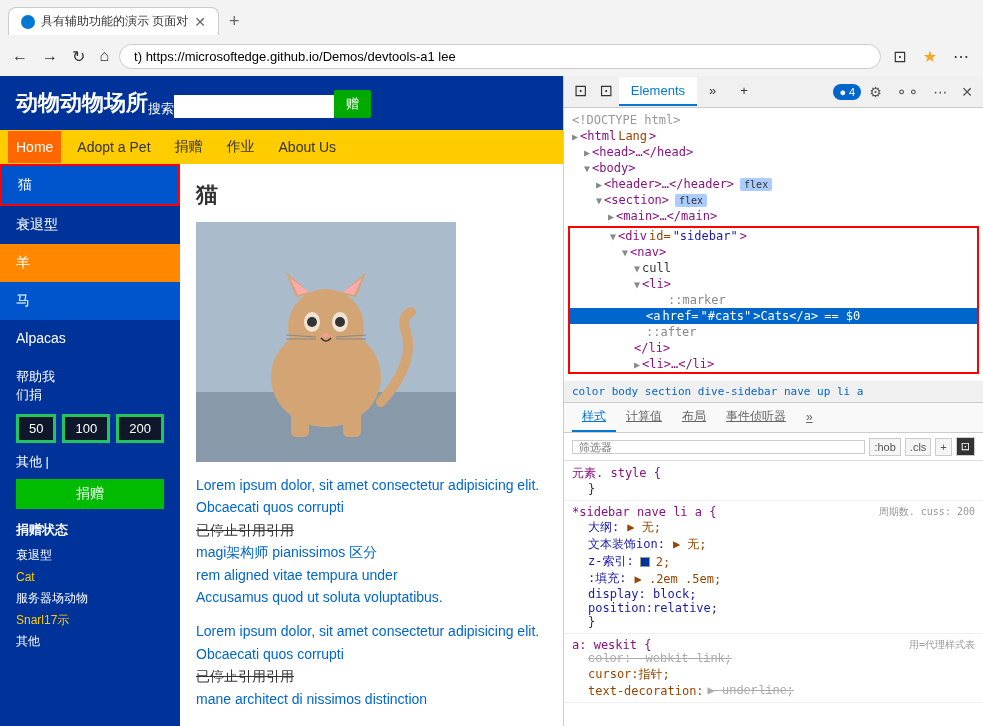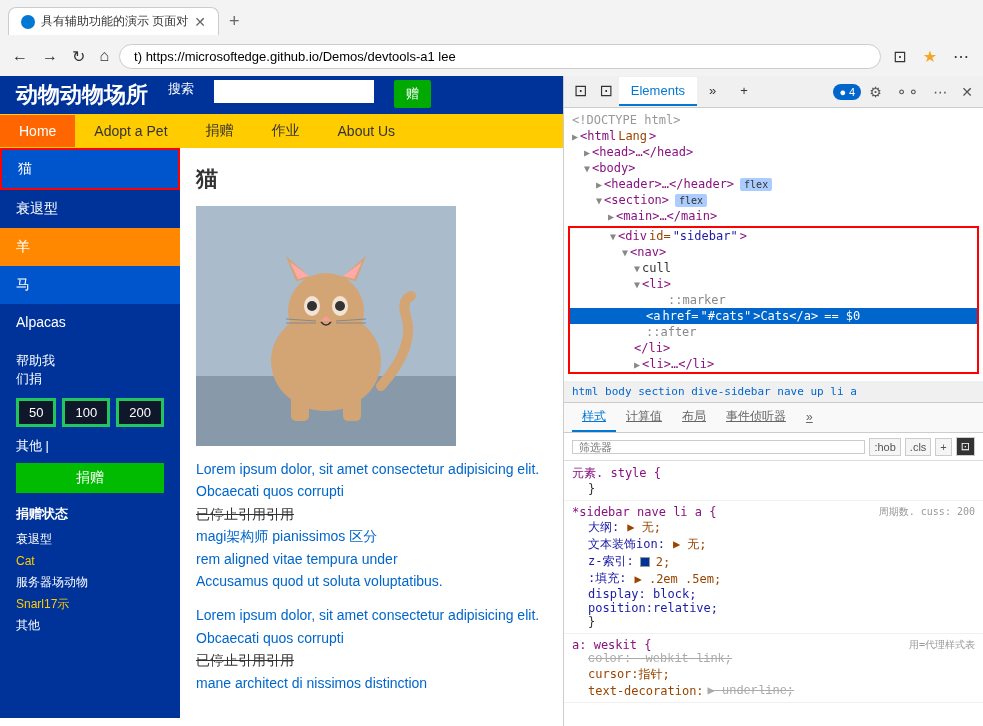--- a/index.html
+++ b/index.html
@@ -17,29 +17,29 @@
     .toolbar-icons { display: flex; gap: 4px; }
     .toolbar-icon { background: none; border: none; cursor: pointer; color: #333; font-size: 16px; padding: 4px 6px; border-radius: 4px; }
 
     
     .main-wrapper { display: flex; height: calc(726px - 76px); }
 
     
     .webpage { flex: 1; overflow: hidden; background: #fff; }
 
     
-    .site-header { background: #003399; color: #fff; display: flex; align-items: flex-start; padding: 4px 16px; gap: 20px; }
+    .site-header { background: #003399; color: #fff; display: flex; align-items: flex-end; padding: 12px 16px; }
     .site-logo { font-size: 22px; font-weight: bold; color: #fff; font-family: 'Microsoft YaHei', Arial, sans-serif; }
     .site-search-label { color: #fff; font-size: 13px; }
     .site-search-input { border: none; padding: 4px 8px; font-size: 13px; width: 160px; }
     .site-donate-btn { background: #00aa00; color: #fff; border: none; padding: 5px 12px; font-size: 13px; cursor: pointer; border-radius: 2px; }
 
     
     .site-nav { background: #ffcc00; display: flex; align-items: center; padding: 0; }
-    .nav-item { padding: 8px 19px; font-size: 14px; color: #333; cursor: pointer; font-weight: 500; }
+    .nav-item { padding: 8px 8px; font-size: 14px; color: #333; cursor: pointer; font-weight: 500; margin-left: 8px; }
     .nav-item.active { background: #ff6600; color: #fff; }
 
     
     .page-body { display: flex; height: calc(100% - 80px); }
 
     
     .sidebar { width: 180px; background: #003399; flex-shrink: 0; padding: 0; }
     .sidebar-item { padding: 10px 16px; color: #fff; font-size: 14px; cursor: pointer; border: none; display: block; width: 100%; text-align: left; background: transparent; }
     .sidebar-item.active { background: #0055cc; border: 2px solid #ff0000; color: #fff; }
 
@@ -321,21 +321,21 @@
           <span class="tag-name">&lt;/li&gt;</span>
         </div>
         <div class="dom-line indent5">
           <span class="expand-arrow">▶</span>
           <span class="tag-name">&lt;li&gt;…&lt;/li&gt;</span>
         </div>
       </div>
     </div>
 
     <div class="breadcrumb">
-      <span>html body section dive-sidebar nave up li a</span>
+      <span>color body section dive-sidebar nave up li a</span>
     </div>
 
     <div class="styles-tabs">
       <span class="styles-tab active">样式</span>
       <span class="styles-tab">计算值</span>
       <span class="styles-tab">布局</span>
       <span class="styles-tab">事件侦听器</span>
       <span class="styles-tab">»</span>
     </div>
 

